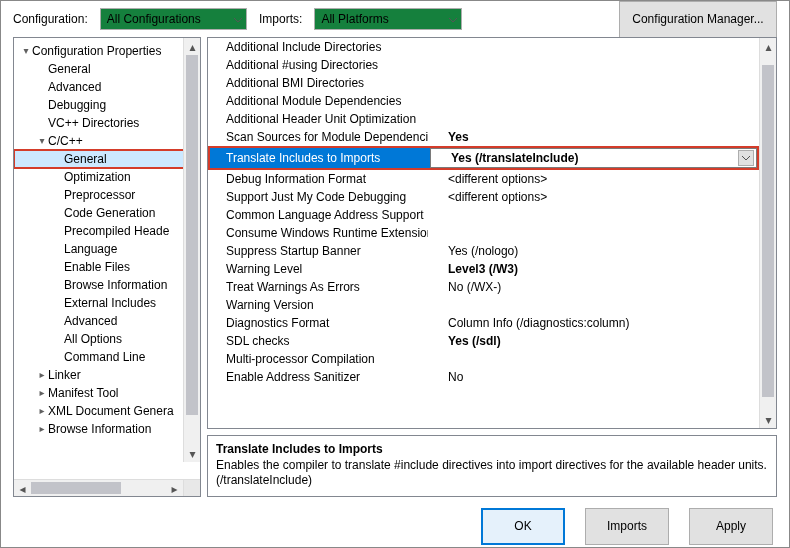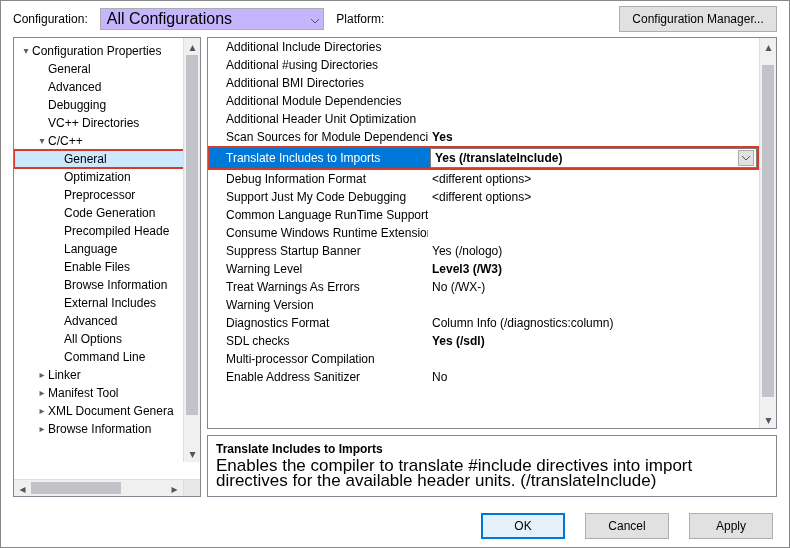--- a/index.html
+++ b/index.html
@@ -4,25 +4,25 @@
 <style>
   * { box-sizing: border-box; }
   html, body { margin: 0; padding: 0; font-family: "Segoe UI", Tahoma, sans-serif; font-size: 12px; color: #000; }
   .window { width: 790px; height: 548px; border: 1px solid #888; background: #fff; display: flex; flex-direction: column; }
   .titlebar { height: 30px; display: flex; align-items: center; padding: 0 0 0 10px; border-bottom: 1px solid #ddd; }
   .titlebar .title { flex: 1; font-size: 12px; }
   .titlebar .tbtn { width: 45px; height: 30px; display: flex; align-items: center; justify-content: center; color: #333; }
   .titlebar .tbtn svg { width: 10px; height: 10px; }
   .config-row { height: 36px; display: flex; align-items: center; padding: 0 12px; gap: 12px; }
   .config-row label { font-size: 12px; }
-  .select { border: 1px solid #adadad; height: 22px; display: flex; align-items: center; padding: 0 6px; font-size: 16px; position: relative; background: #c4b5fd; }
+  .select { border: 1px solid #adadad; height: 22px; display: flex; align-items: center; padding: 0 6px; font-size: 12px; position: relative; background: #15803d; }
   .select .arrow { position: absolute; right: 4px; top: 50%; transform: translateY(-50%); }
   .select.config { flex: 1; max-width: 232px; }
   .select.platform { flex: 1; max-width: 200px; }
-  .btn { border: 1px solid #adadad; background: #e1e1e1; height: 26px; padding: 0 12px; font-size: 12px; display: inline-flex; align-items: center; justify-content: center; }
+  .btn { border: 1px solid #adadad; background: #e1e1e1; height: 37px; padding: 0 12px; font-size: 12px; display: inline-flex; align-items: center; justify-content: center; }
   .btn.primary { border: 2px solid #0078d7; background: #e5f1fb; }
   .main { flex: 1; display: flex; padding: 0 12px 8px 12px; gap: 6px; overflow: hidden; }
   .tree-pane { width: 188px; border: 1px solid #828790; display: flex; flex-direction: column; }
   .tree-scroll { flex: 1; overflow: hidden; position: relative; }
   .tree-vscroll { width: 17px; background: #f0f0f0; border-left: 1px solid #ddd; position: absolute; right: 0; top: 0; bottom: 17px; display: flex; flex-direction: column; }
   .tree-hscroll { height: 17px; background: #f0f0f0; border-top: 1px solid #ddd; display: flex; }
   .scroll-btn { width: 17px; height: 17px; display:flex; align-items:center; justify-content:center; color:#555;}
   .scroll-thumb-v { background:#c2c3c9; margin:0 2px; }
   .scroll-thumb-h { background:#c2c3c9; margin:2px 0; }
   .tree { padding: 4px 0; font-size: 12px; line-height: 18px; }
@@ -31,48 +31,54 @@
   .tree .node.l0 { padding-left: 6px; }
   .tree .node.l1 { padding-left: 22px; }
   .tree .node.l2 { padding-left: 38px; }
   .tree .node.selected-red { outline: 2px solid #d43c2a; outline-offset: -1px; background: #cce8ff; }
   .right-pane { flex: 1; display:flex; flex-direction:column; gap:6px; overflow:hidden; }
   .prop-grid { flex:1; border:1px solid #828790; position:relative; overflow:hidden; }
   .prop-rows { position:absolute; left:0; top:0; right:17px; bottom:0; overflow:hidden; }
   .prop-vscroll { width:17px; background:#f0f0f0; border-left:1px solid #ddd; position:absolute; right:0; top:0; bottom:0; display:flex; flex-direction:column;}
   .prow { display:flex; height:18px; align-items:center; font-size:12px; }
   .prow .pname { width:220px; padding-left:18px; white-space:nowrap; overflow:hidden; }
-  .prow .pval { flex:1; padding-left:4px; white-space:nowrap; overflow:hidden; }
+  .prow .pval { flex:1; padding-left:20px; white-space:nowrap; overflow:hidden; }
   .prow.bold .pval { font-weight:600; }
   .prow.highlight { border:2px solid #d43c2a; height:24px; }
   .prow.highlight .pname { background:#0078d7; color:#fff; padding-left:16px; height:100%; display:flex; align-items:center; }
   .prow.highlight .pval { font-weight:600; border:1px solid #7a7a7a; height:100%; display:flex; align-items:center; position:relative; }
   .prow.highlight .dd { position:absolute; right:2px; width:16px; height:16px; border:1px solid #adadad; background:#e1e1e1; display:flex; align-items:center; justify-content:center; }
   .desc-pane { border:1px solid #828790; padding:6px 8px; height:62px; overflow:hidden; }
   .desc-pane .dtitle { font-weight:600; font-size:12px; margin-bottom:2px; }
-  .desc-pane .dtext { font-size:17px; line-height:15px; }
+  .desc-pane .dtext { font-size:12px; line-height:15px; }
   .footer { height:42px; display:flex; align-items:center; justify-content:flex-end; gap:20px; padding:0 16px; }
   .footer .btn { width:84px; }
   .chev { display:inline-block; }
 </style>
 </head>
 <body>
 
 <div class="window">
 
 
   <div class="config-row">
     <label>Configuration:</label>
     <div class="select config">
       <span>All Configurations</span>
       <span class="arrow chev"><svg width="8" height="5">
             <path d="M0 0 L4 4 L8 0" stroke="#555" fill="none"></path>
           </svg></span>
     </div>
-    <label>Platform:</label>
+    <label>Imports:</label>
+    <div class="select platform">
+      <span>All Platforms</span>
+      <span class="arrow chev"><svg width="8" height="5">
+            <path d="M0 0 L4 4 L8 0" stroke="#555" fill="none"></path>
+          </svg></span>
+    </div>
     <div style="flex:1"></div>
     <div class="btn" style="width:158px">Configuration Manager...</div>
   </div>
 
   <div class="main">
     <div class="tree-pane">
       <div class="tree-scroll">
         <div class="tree" id="tree">
             <div class="node l0">
               <span class="exp">▾</span>
@@ -216,21 +222,21 @@
             </div>
             <div class="prow">
               <div class="pname">Debug Information Format</div>
               <div class="pval">&lt;different options&gt;</div>
             </div>
             <div class="prow">
               <div class="pname">Support Just My Code Debugging</div>
               <div class="pval">&lt;different options&gt;</div>
             </div>
             <div class="prow">
-              <div class="pname">Common Language RunTime Support</div>
+              <div class="pname">Common Language Address Support</div>
               <div class="pval"></div>
             </div>
             <div class="prow">
               <div class="pname">Consume Windows Runtime Extension</div>
               <div class="pval"></div>
             </div>
             <div class="prow">
               <div class="pname">Suppress Startup Banner</div>
               <div class="pval">Yes (/nologo)</div>
             </div>
@@ -273,17 +279,17 @@
       </div>
       <div class="desc-pane">
         <div class="dtitle">Translate Includes to Imports</div>
         <div class="dtext">Enables the compiler to translate #include directives into import directives for the available header units. (/translateInclude)</div>
       </div>
     </div>
   </div>
 
   <div class="footer">
     <div class="btn primary">OK</div>
-    <div class="btn">Cancel</div>
+    <div class="btn">Imports</div>
     <div class="btn">Apply</div>
   </div>
 
 </div>
 
 </body></html>

